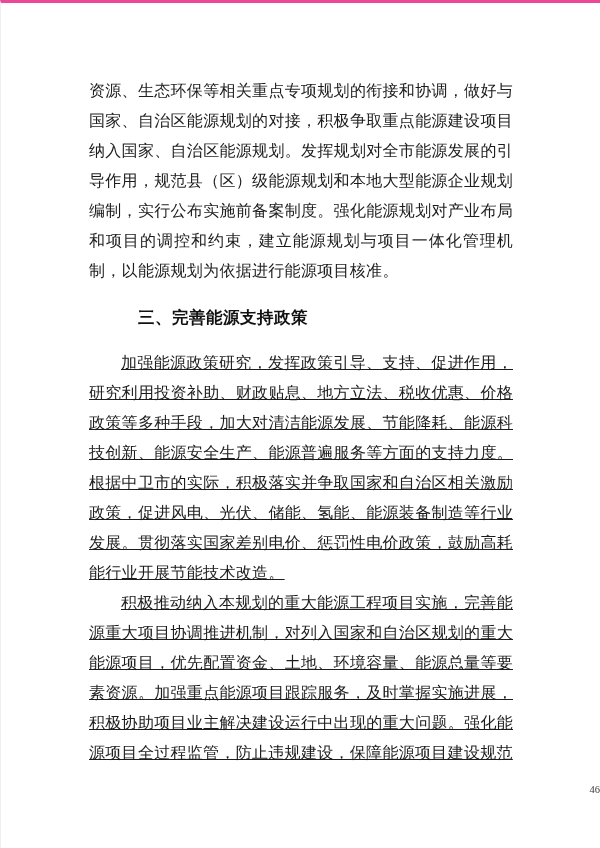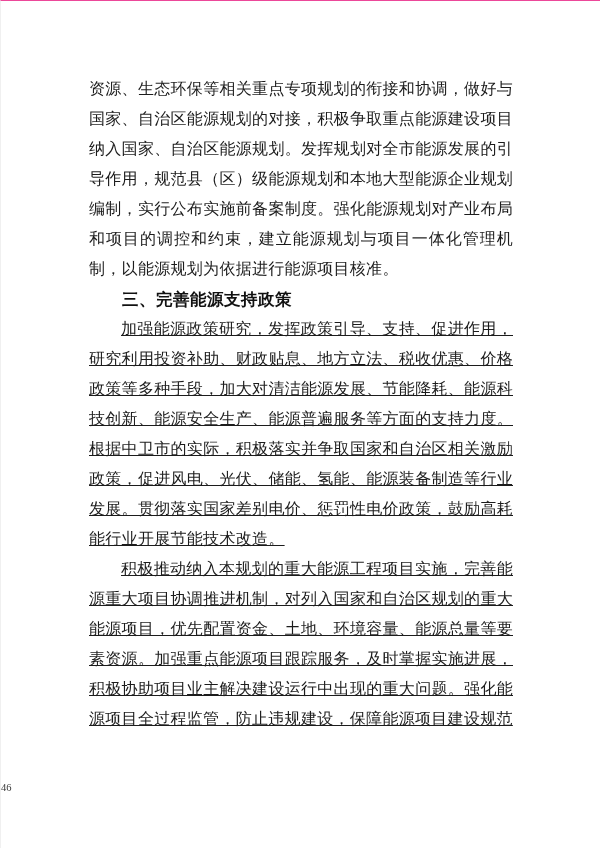--- a/index.html
+++ b/index.html
@@ -6,21 +6,21 @@
   html, body {
     margin: 0;
     padding: 0;
     background: #ffffff;
   }
   .page {
     position: relative;
     width: 600px;
     height: 848px;
     background: #ffffff;
-    border-top: 1px solid #ec4899;
+    border-top: 3px solid #ec4899;
     border-left: 1px solid #f0f0f0;
     overflow: hidden;
     font-family: "Liberation Serif", "DejaVu Serif", serif;
   }
   .content {
     position: absolute;
     left: 88px;
     top: 73px;
     width: 424px;
   }
@@ -32,35 +32,35 @@
     color: #1c1c1c;
     text-align: justify;
     text-justify: inter-character;
     font-family: "Liberation Serif", "DejaVu Serif", serif;
   }
   .para.indent {
     text-indent: 2em;
     text-decoration: underline;
   }
   .heading {
-    margin: 0;
+    margin: 16px;
     font-size: 16.5px;
     line-height: 30px;
     letter-spacing: 0.5px;
     font-weight: bold;
     color: #111111;
     text-indent: 2em;
     font-family: "Liberation Sans", "DejaVu Sans", sans-serif;
   }
   .page-footer {
     position: absolute;
     left: 0;
     top: 778px;
     width: 100%;
-    text-align: left;
+    text-align: right;
     font-size: 10.5px;
     line-height: 18px;
     color: #3a3a3a;
     font-family: "Liberation Serif", "DejaVu Serif", serif;
   }
 </style>
 </head>
 <body>
 
 <div class="page">

